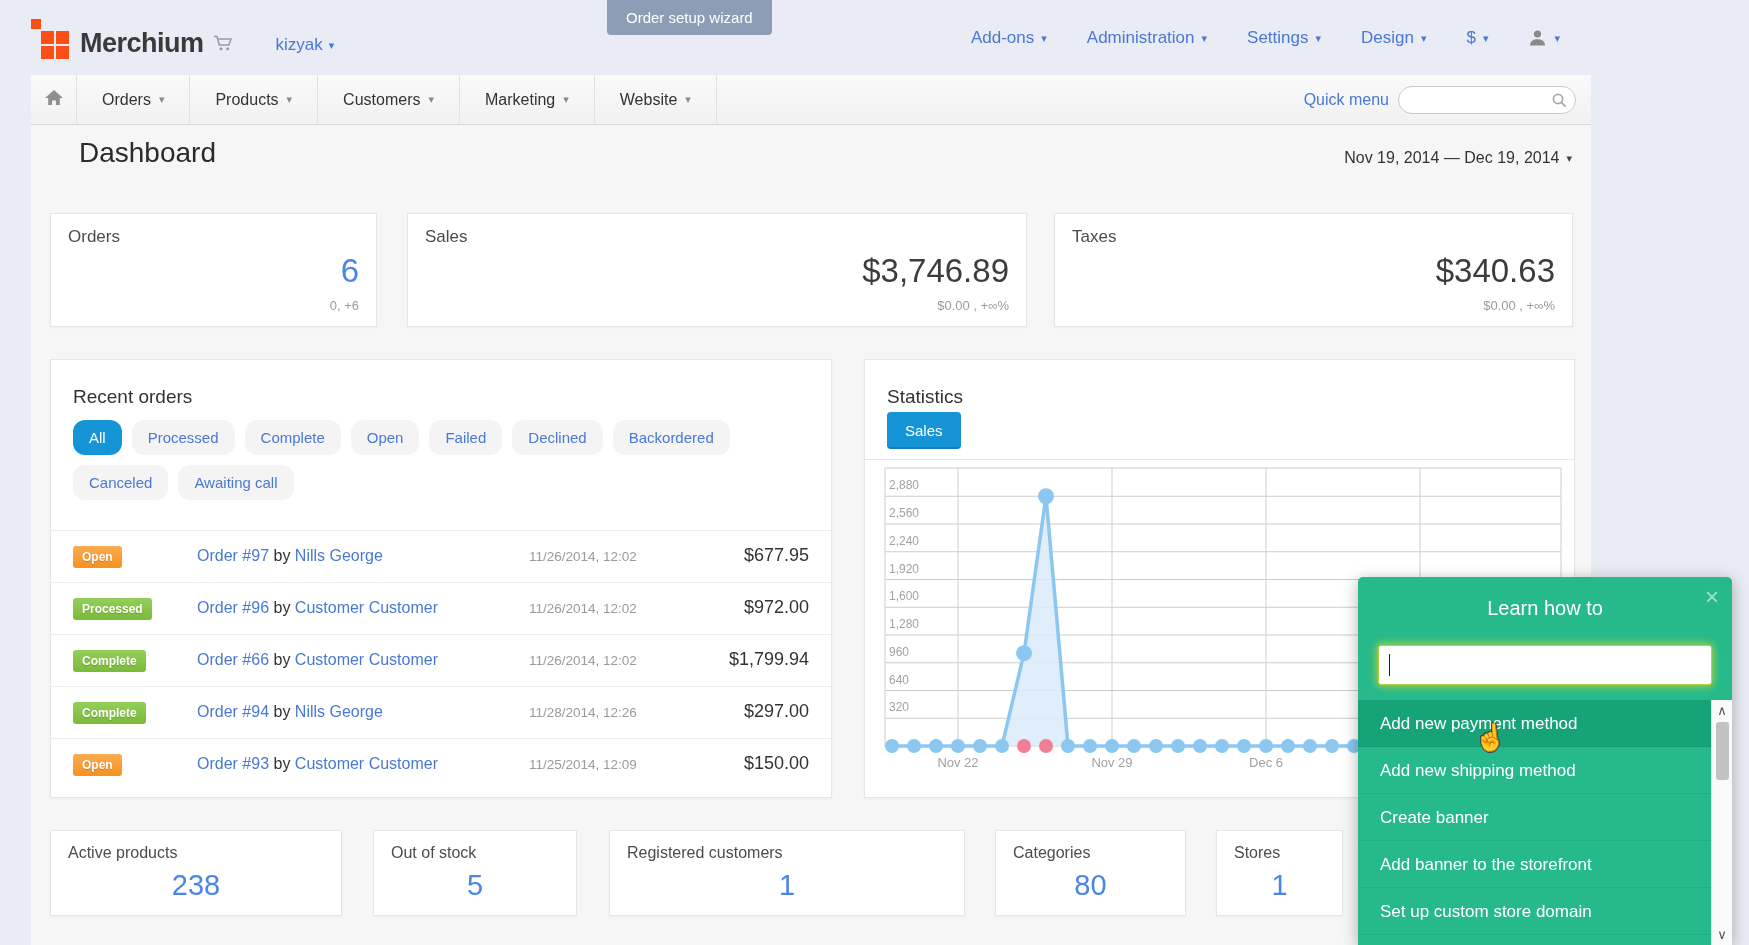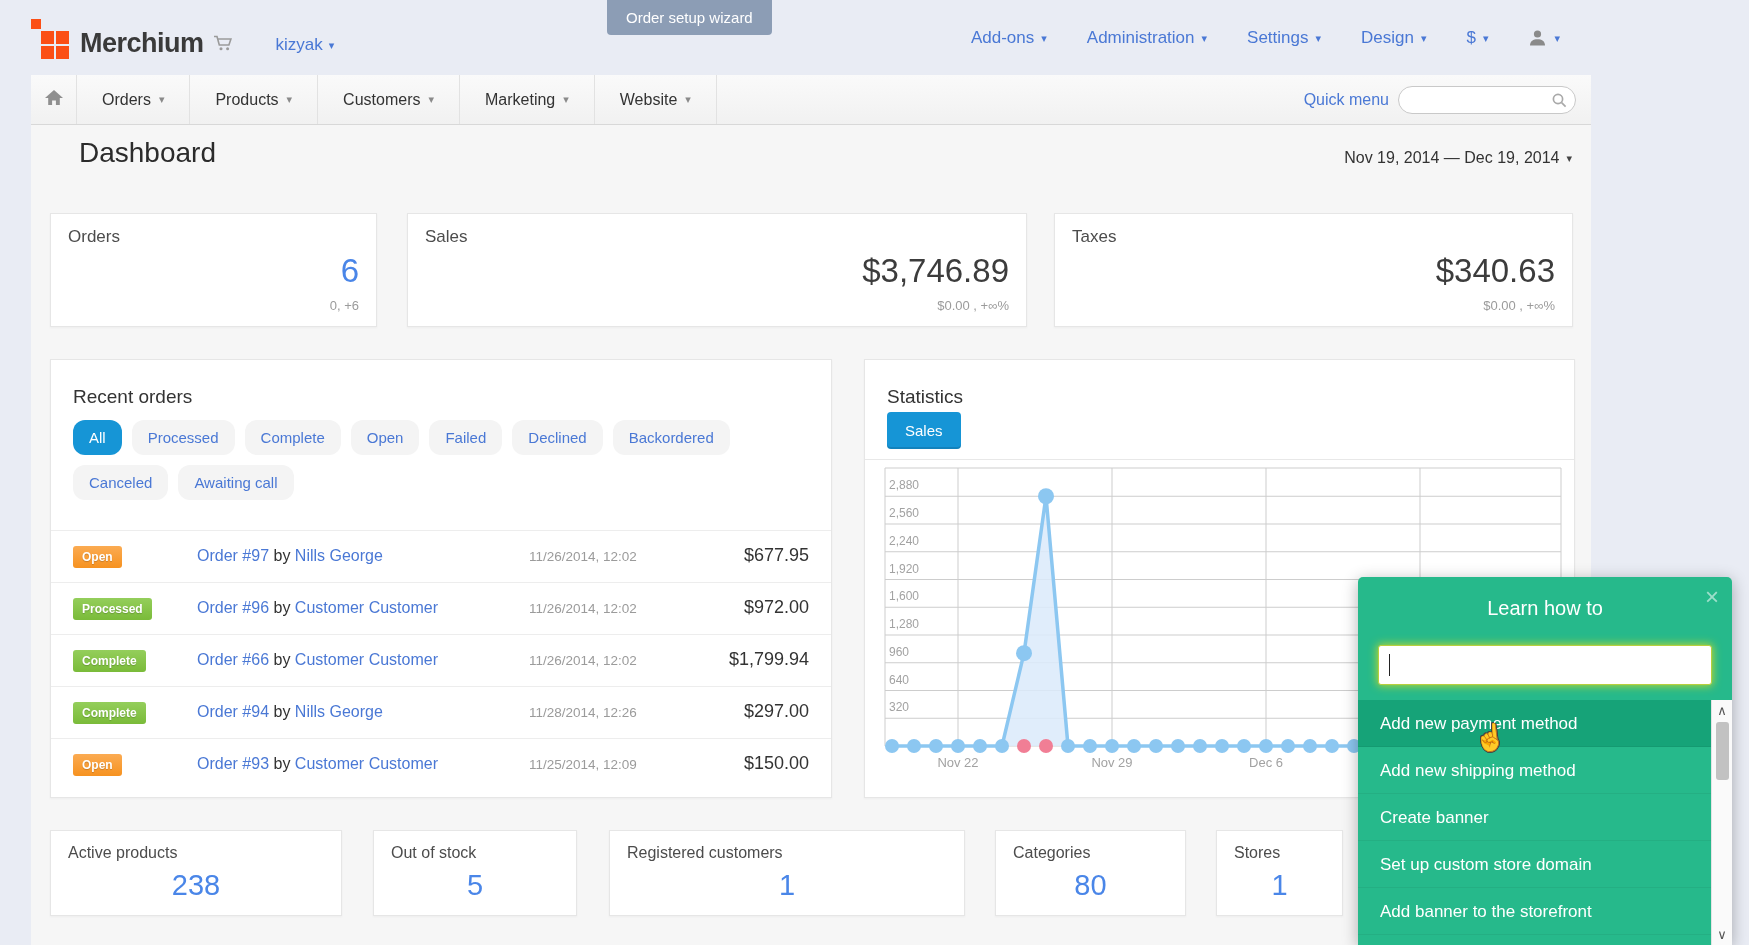--- a/index.html
+++ b/index.html
@@ -407,22 +407,22 @@
   <div class="popup-close">×</div>
   <div class="popup-title">Learn how to</div>
   <div class="popup-input-wrap">
     <input class="popup-search" type="text" value="" style="">
     <div class="text-caret"></div>
   </div>
   <div class="popup-list" id="popup-list">
       <div class="popup-item active">Add new payment method</div>
       <div class="popup-item">Add new shipping method</div>
       <div class="popup-item">Create banner</div>
+      <div class="popup-item">Add banner to the storefront</div>
       <div class="popup-item">Set up custom store domain</div>
-      <div class="popup-item">Add banner to the storefront</div>
     </div>
   <div class="hand-cursor">☝</div>
   <div class="popup-scrollbar">
     <div class="sb-up">∧</div>
     <div class="sb-thumb"></div>
     <div class="sb-down">∨</div>
   </div>
 </div>
 
 </body></html>

